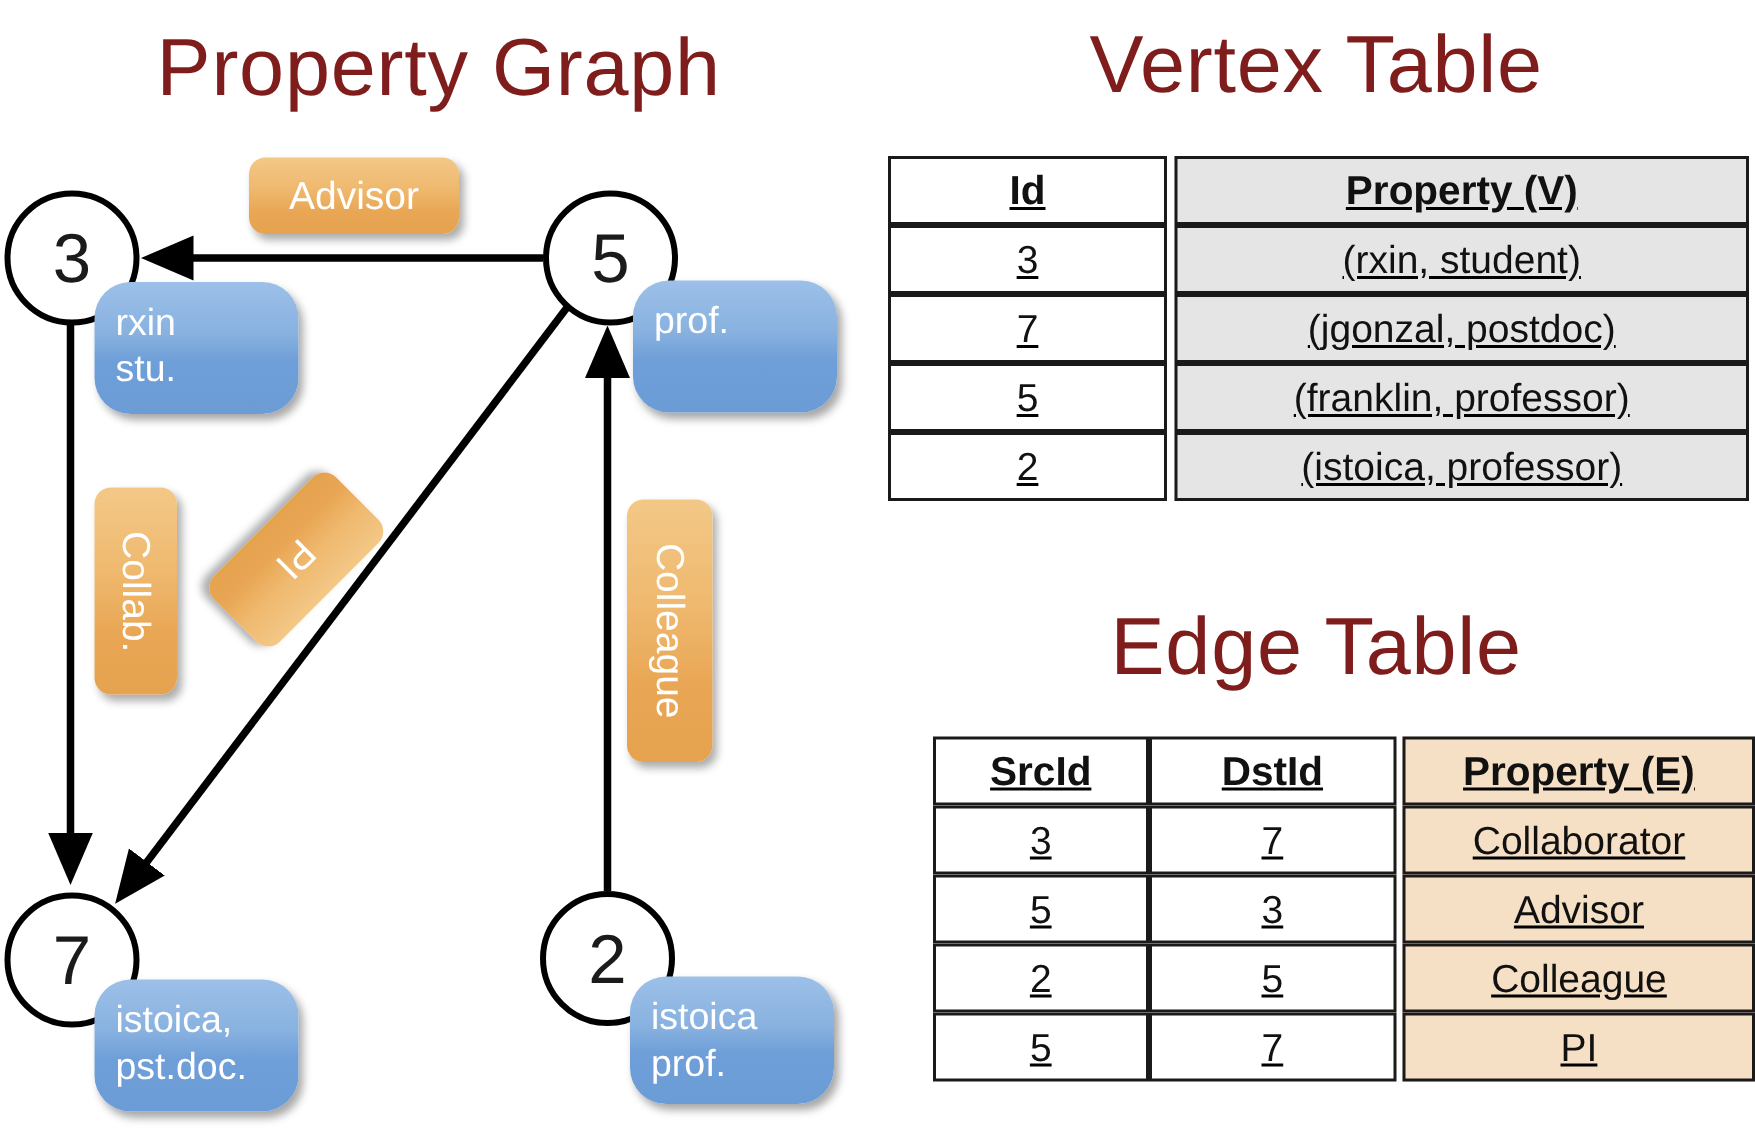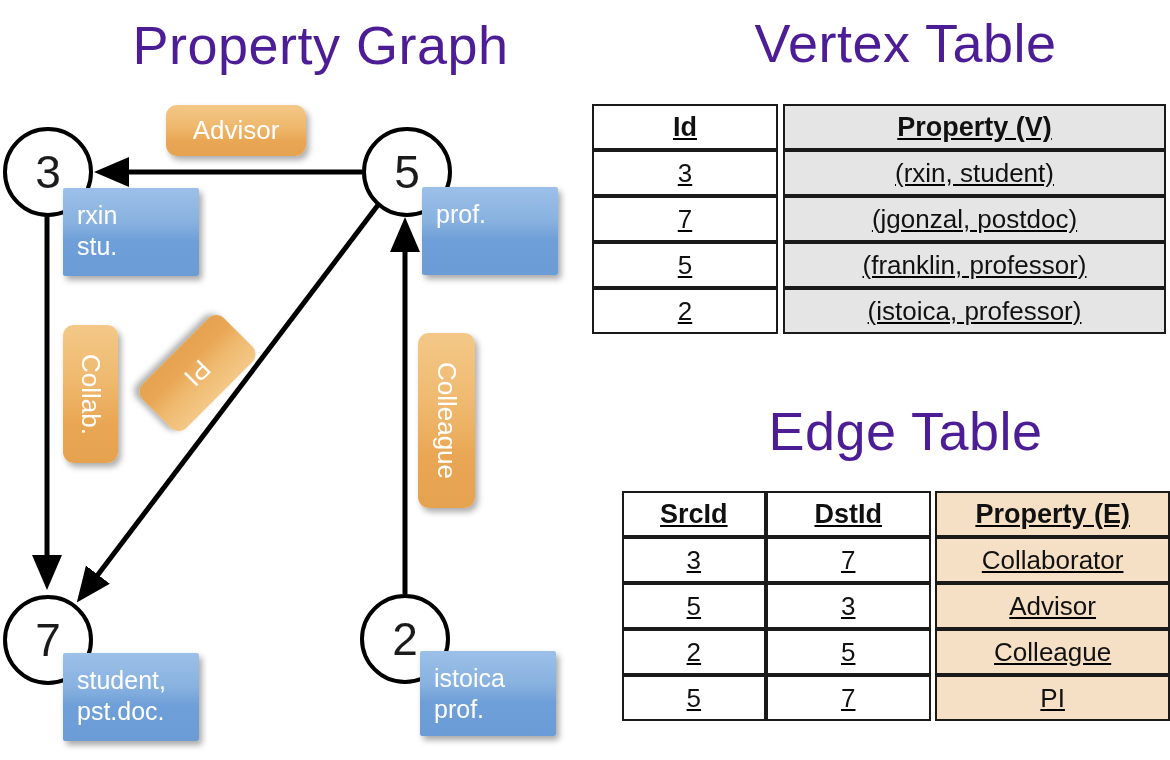--- a/index.html
+++ b/index.html
@@ -16,24 +16,23 @@
     color: #000;
   }
 
   
   .big-title {
     position: absolute;
     font-family: "Liberation Sans", sans-serif;
     font-weight: 300;
     font-size: 54px;
     letter-spacing: 0.5px;
-    color: #4c1d95;
+    color: #7f1d1d;
     white-space: nowrap;
     text-align: center;
-    padding-left: 28px;
   }
   #title-property-graph { left: 0px;   top: 14px;  width: 585px; }
   #title-vertex-table   { left: 585px; top: 12px;  width: 585px; }
   #title-edge-table     { left: 585px; top: 400px; width: 585px; }
 
   
   #graph-panel {
     position: absolute;
     left: 0; top: 0;
     width: 585px; height: 760px;
@@ -56,21 +55,21 @@
     font-size: 46px;
     font-weight: 300;
     color: #1b1b1b;
     line-height: 90px;
     font-family: "Liberation Sans", sans-serif;
   }
 
   
   .prop-box {
     position: absolute;
-    border-radius: 2px;
+    border-radius: 24px;
     background: linear-gradient(to bottom, #9cc0e8 0%, #89b2e0 38%, #6f9fd8 60%, #6c9cd6 100%);
     box-shadow: 3px 4px 6px rgba(0,0,0,0.35);
     color: #ffffff;
     font-size: 25px;
     font-weight: 300;
     line-height: 31px;
     padding: 12px 0 12px 14px;
     box-sizing: border-box;
     font-family: "Liberation Sans", sans-serif;
   }
@@ -172,21 +171,21 @@
 
   <div class="node-circle" style="left:362px; top:127px;"></div>
   <div class="node-label" style="left:362px; top:127px;">5</div>
   <div class="prop-box" style="left:422px; top:187px; width:136px; height:88px;">
     <div>prof.</div>
   </div>
 
   <div class="node-circle" style="left:3px; top:595px;"></div>
   <div class="node-label" style="left:3px; top:595px;">7</div>
   <div class="prop-box" style="left:63px; top:653px; width:136px; height:88px;">
-    <div>student,</div>
+    <div>istoica,</div>
     <div>pst.doc.</div>
   </div>
 
   <div class="node-circle" style="left:360px; top:594px;"></div>
   <div class="node-label" style="left:360px; top:594px;">2</div>
   <div class="prop-box" style="left:420px; top:651px; width:136px; height:85px;">
     <div>istoica</div>
     <div>prof.</div>
   </div>
 </div>

